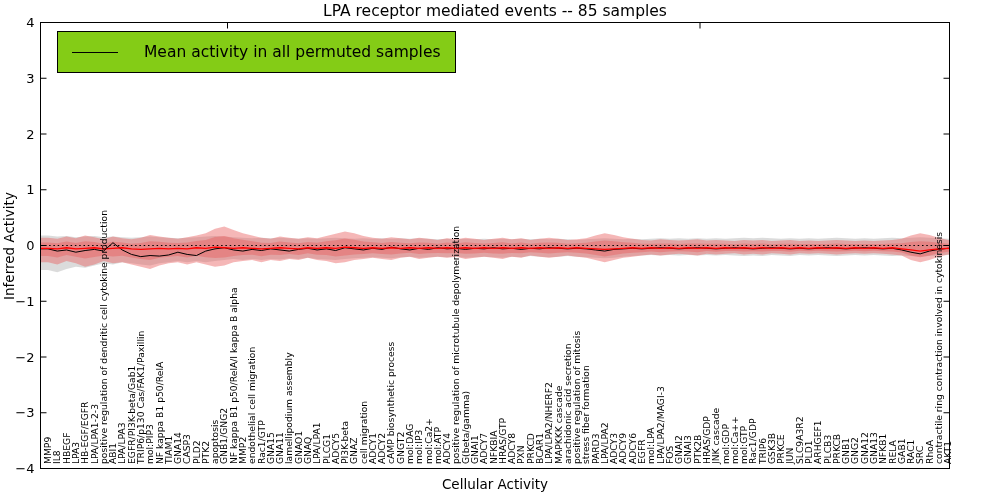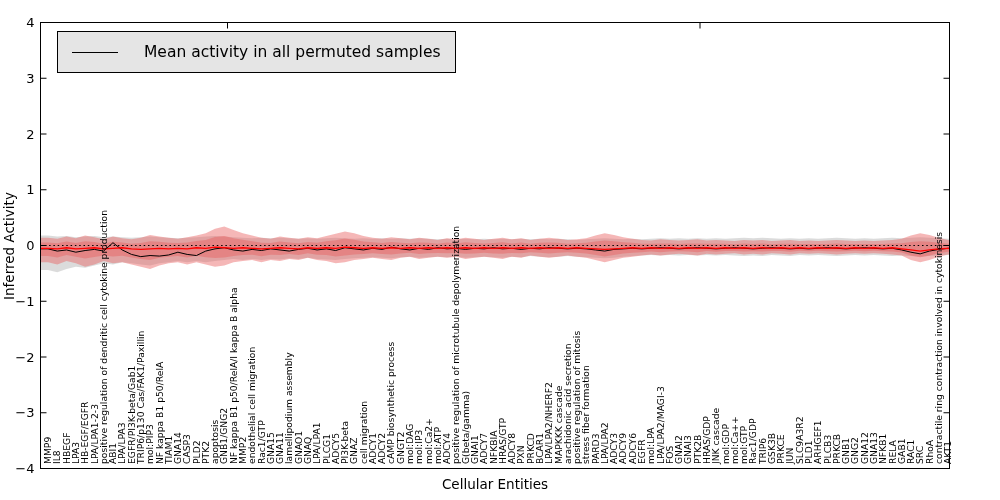--- a/index.html
+++ b/index.html
@@ -4,21 +4,21 @@
 <style>
   html,body{margin:0;padding:0;background:#ffffff;}
   #figure{position:relative;width:1000px;height:500px;background:#ffffff;
           font-family:"DejaVu Sans","Liberation Sans",sans-serif;color:#000;overflow:hidden;}
   #chart-svg{position:absolute;left:0;top:0;}
   .fig-title{position:absolute;left:40px;width:910px;top:2px;text-align:center;
              font-size:15.5px;}
   .x-label{position:absolute;left:40px;width:910px;top:476px;text-align:center;font-size:13.5px;}
   .y-label{position:absolute;left:-76px;top:238px;width:170px;text-align:center;
            transform:rotate(-90deg);font-size:13.5px;}
-  .legend{position:absolute;left:57px;top:31px;background:#e5e5e5;
+  .legend{position:absolute;left:57px;top:31px;background:#84cc16;
           border:1.3px solid #000;padding:6px 14px 6px 14px;z-index:5;}
   .legend-entry{display:flex;align-items:center;height:28px;}
   .legend-line{width:46px;height:0;border-top:1.6px solid #000;margin-right:26px;flex:0 0 auto;}
   .legend-text{font-size:15.5px;white-space:nowrap;}
 </style>
 </head>
 <body>
 
 <div id="figure">
   <svg id="chart-svg" width="1000" height="500">
@@ -151,21 +151,22 @@
       <line x1="40.5" x2="46.5" y1="78.25" y2="78.25" stroke="#000" stroke-width="1"></line>
       <line x1="943.5" x2="949.5" y1="78.25" y2="78.25" stroke="#000" stroke-width="1"></line>
       <text x="34.5" y="82.75" text-anchor="end" font-size="13px" font-family="&quot;DejaVu Sans&quot;,&quot;Liberation Sans&quot;,sans-serif" fill="#000">3</text>
       <line x1="40.5" x2="46.5" y1="22.5" y2="22.5" stroke="#000" stroke-width="1"></line>
       <line x1="943.5" x2="949.5" y1="22.5" y2="22.5" stroke="#000" stroke-width="1"></line>
       <text x="34.5" y="27" text-anchor="end" font-size="13px" font-family="&quot;DejaVu Sans&quot;,&quot;Liberation Sans&quot;,sans-serif" fill="#000">4</text>
       <line x1="227.5" x2="227.5" y1="22.5" y2="28.5" stroke="#000" stroke-width="1"></line>
       <line x1="700" x2="700" y1="22.5" y2="28.5" stroke="#000" stroke-width="1"></line>
     </svg>
 
-  <div class="x-label">Cellular Entities</div>
+  <div class="fig-title">LPA receptor mediated events -- 85 samples</div>
+  <div class="x-label">Cellular Activity</div>
   <div class="y-label">Inferred Activity</div>
 
   <div class="legend">
     <div class="legend-entry">
       <span class="legend-line" style="border-top-color:#000000"></span>
       <span class="legend-text">Mean activity in all permuted samples</span>
     </div>
   </div>
 </div>
 

